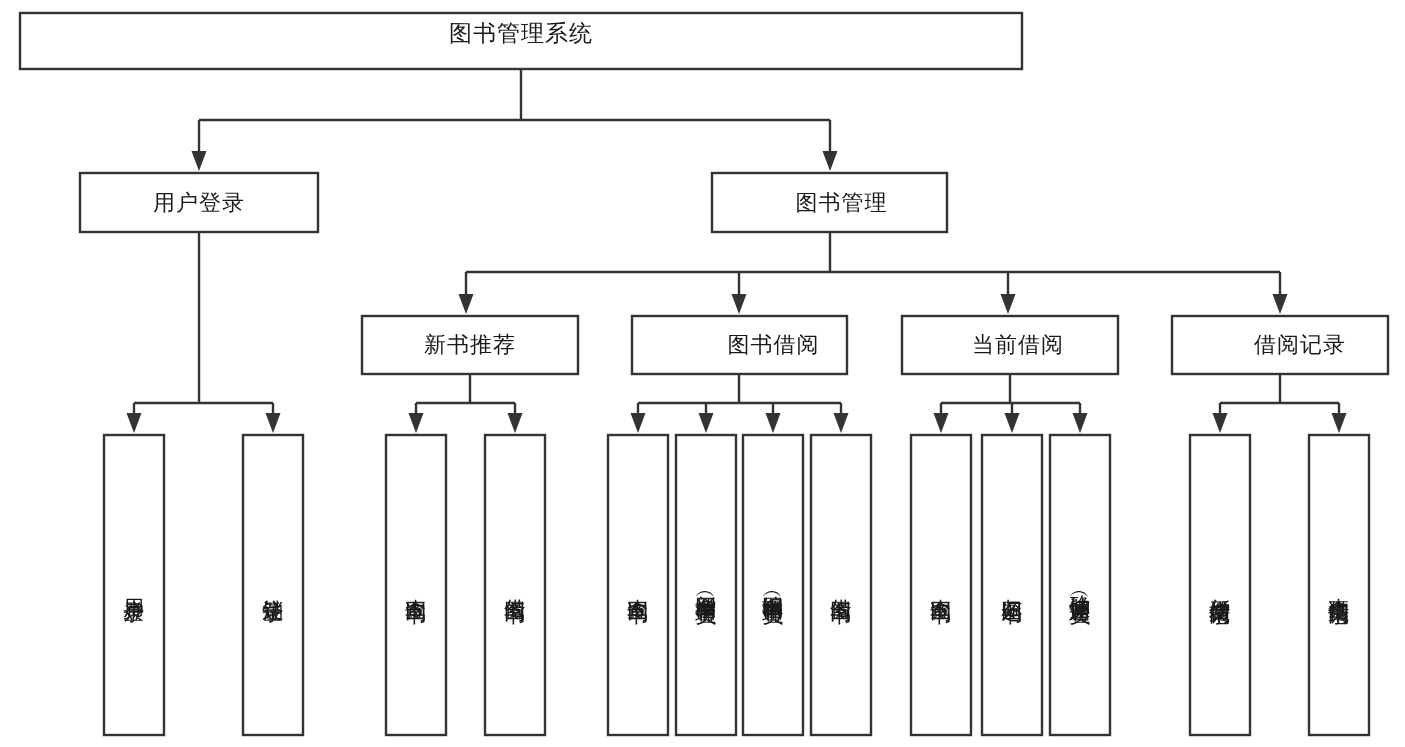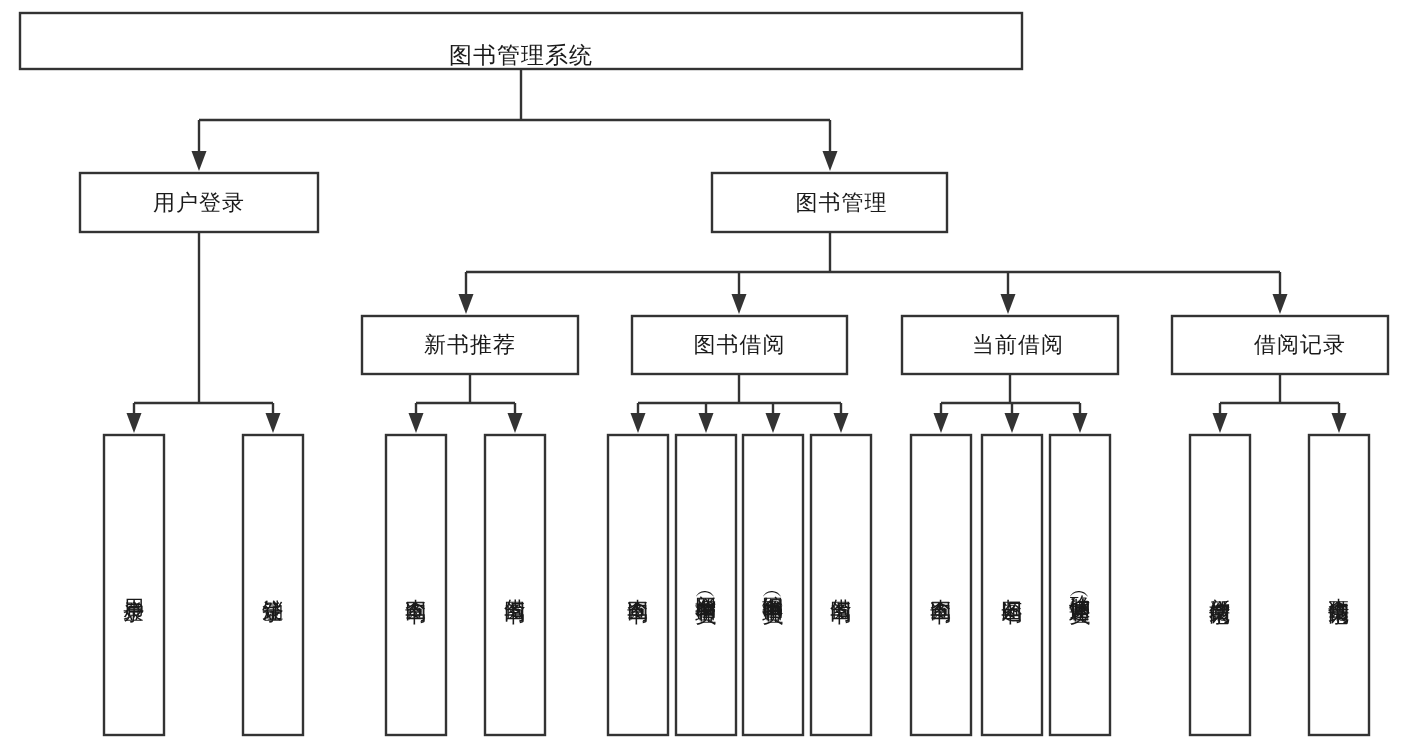--- a/index.html
+++ b/index.html
@@ -161,25 +161,25 @@
         <rect x="743" y="435" width="60" height="300" class="node-rect"></rect>
         <rect x="811" y="435" width="60" height="300" class="node-rect"></rect>
         <rect x="911" y="435" width="60" height="300" class="node-rect"></rect>
         <rect x="982" y="435" width="60" height="300" class="node-rect"></rect>
         <rect x="1050" y="435" width="60" height="300" class="node-rect"></rect>
         <rect x="1190" y="435" width="60" height="300" class="node-rect"></rect>
         <rect x="1309" y="435" width="60" height="300" class="node-rect"></rect>
       </g>
   </svg>
   <div id="label-layer">
-      <div class="htext-box title-text" style="left: 20px; top: 30px; width: 1002px; height: 50px; border-radius: 28px;">图书管理系统</div>
+      <div class="htext-box title-text" style="left: 20px; top: 8px; width: 1002px; height: 50px; border-radius: 28px;">图书管理系统</div>
       <div class="htext-box" style="left: 80px; top: 173px; width: 238px; height: 59px;">用户登录</div>
       <div class="htext-box" style="left: 712px; top: 173px; width: 259px; height: 59px;">图书管理</div>
       <div class="htext-box" style="left: 362px; top: 316px; width: 216px; height: 58px;">新书推荐</div>
-      <div class="htext-box" style="left: 632px; top: 316px; width: 215px; height: 58px;">图书借阅</div>
+      <div class="htext-box" style="left: 632px; top: 316px; width: 215px; height: 58px; padding-left: 34px;">图书借阅</div>
       <div class="htext-box" style="left: 902px; top: 316px; width: 232px; height: 58px;">当前借阅</div>
       <div class="htext-box" style="left: 1172px; top: 316px; width: 216px; height: 58px; margin-left: 20px;">借阅记录</div>
       <div class="vtext-box" style="left: 104px; top: 435px; width: 60px; height: 300px;">用户登录</div>
       <div class="vtext-box" style="left: 243px; top: 435px; width: 60px; height: 300px;">注销登录</div>
       <div class="vtext-box" style="left: 386px; top: 435px; width: 60px; height: 300px;">查询图书</div>
       <div class="vtext-box" style="left: 485px; top: 435px; width: 60px; height: 300px;">借阅图书</div>
       <div class="vtext-box" style="left: 608px; top: 435px; width: 60px; height: 300px;">查询图书</div>
       <div class="vtext-box" style="left: 676px; top: 435px; width: 60px; height: 300px;">新增图书（管理员）</div>
       <div class="vtext-box" style="left: 743px; top: 435px; width: 60px; height: 300px;">编辑图书（管理员）</div>
       <div class="vtext-box" style="left: 811px; top: 435px; width: 60px; height: 300px;">借阅图书</div>

